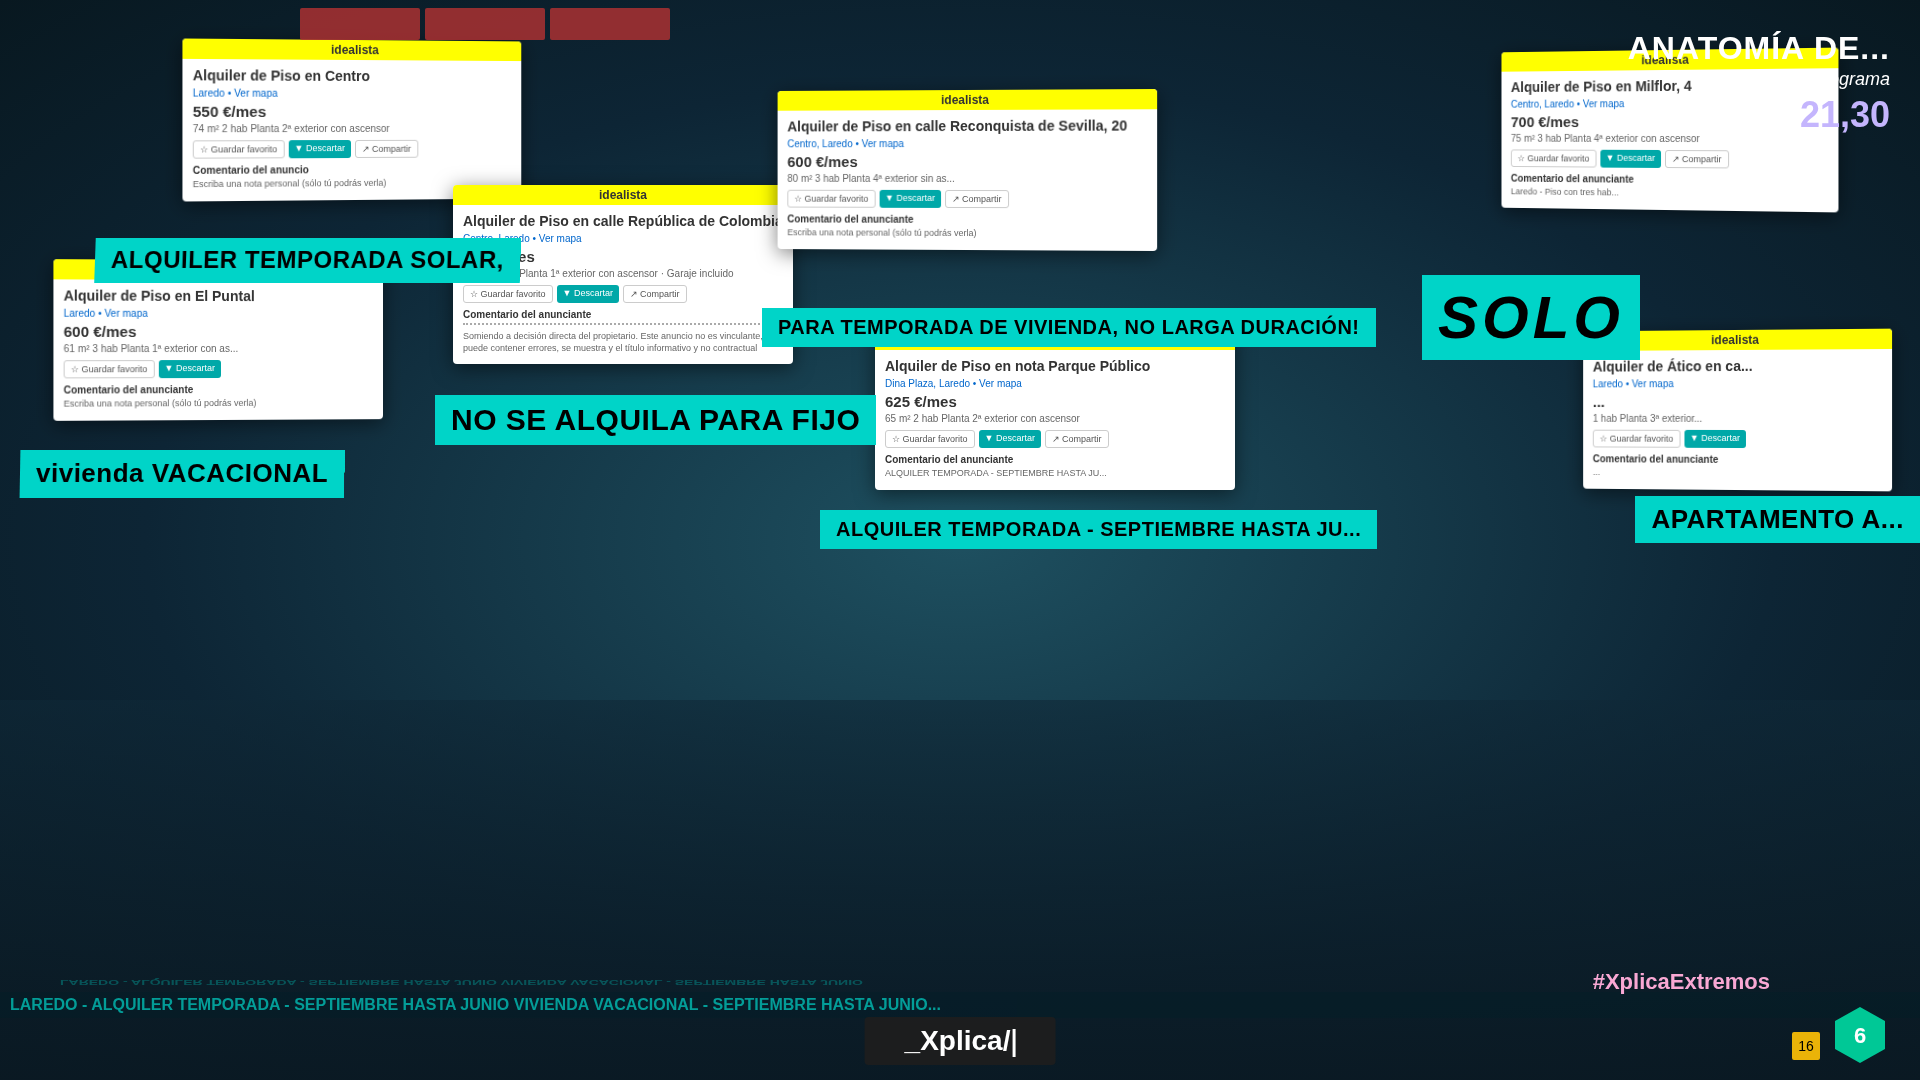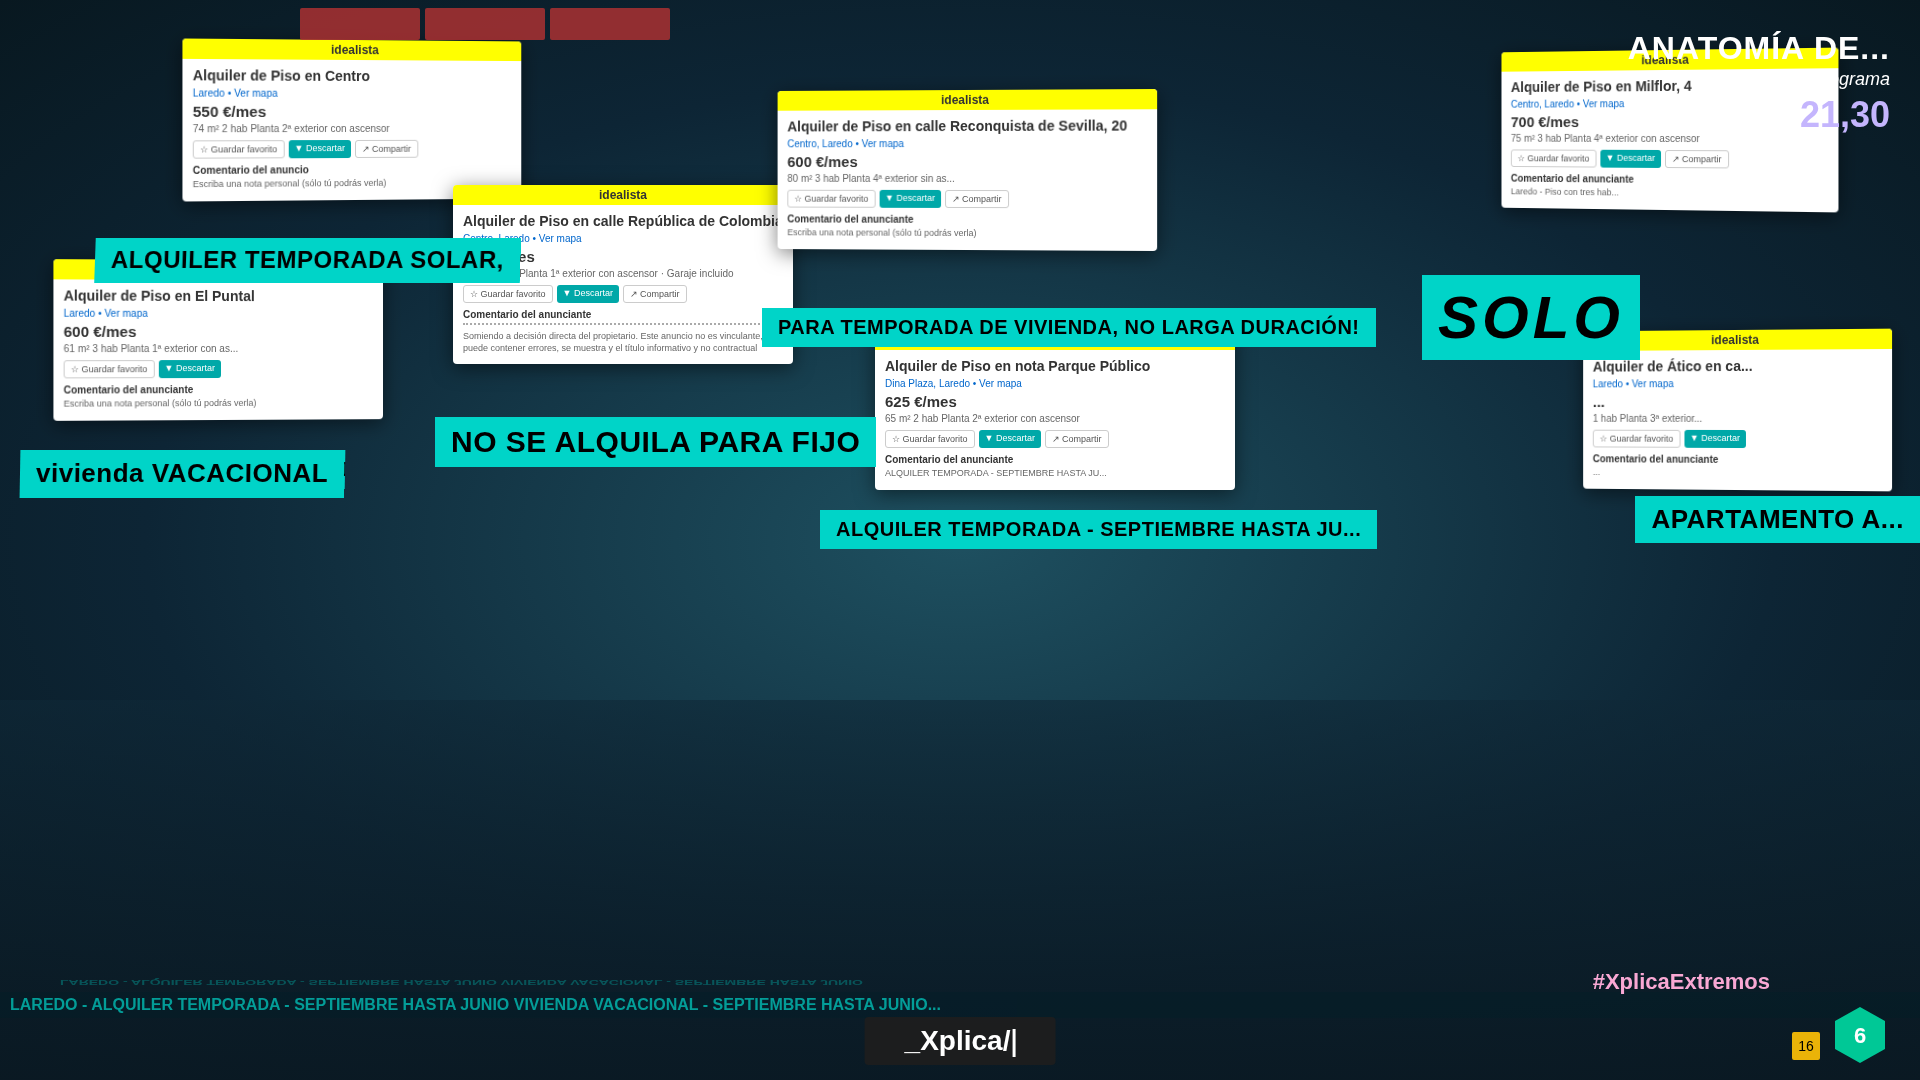--- a/index.html
+++ b/index.html
@@ -405,21 +405,21 @@
     <span class="btn-download">▼ Descartar</span>
   </div>
   <div class="card-comment-label">Comentario del anunciante</div>
   <div class="card-comment-text">...</div>
 </div>
 
 <div class="banner" style="top: 238px; left: 95px; font-size: 24px; transform: skew(-2deg);">ALQUILER TEMPORADA SOLAR,</div>
 
 <div class="banner" style="top: 450px; left: 20px; font-size: 26px; transform: skew(-1deg);">vivienda VACACIONAL</div>
 
-<div class="banner" style="top: 417px; left: 435px; font-size: 30px; font-weight: 900;">NO SE ALQUILA PARA FIJO</div>
+<div class="banner" style="top: 395px; left: 435px; font-size: 30px; font-weight: 900;">NO SE ALQUILA PARA FIJO</div>
 
 <div class="banner" style="top: 308px; left: 762px; font-size: 20px; font-weight: 900;">PARA TEMPORADA DE VIVIENDA, NO LARGA DURACIÓN!</div>
 
 <div class="banner" style="top: 510px; left: 820px; font-size: 20px; font-weight: 900;">ALQUILER TEMPORADA - SEPTIEMBRE HASTA JU...</div>
 
 <div class="banner" style="top: 275px; right: 280px; font-size: 60px; font-weight: 900; letter-spacing: 4px; font-style: italic; font-family: Arial Black, Arial, sans-serif;">SOLO</div>
 
 <div class="banner" style="top: 496px; right: 0; font-size: 26px; font-weight: 900;">APARTAMENTO A...</div>
 
 <div class="program-info">

